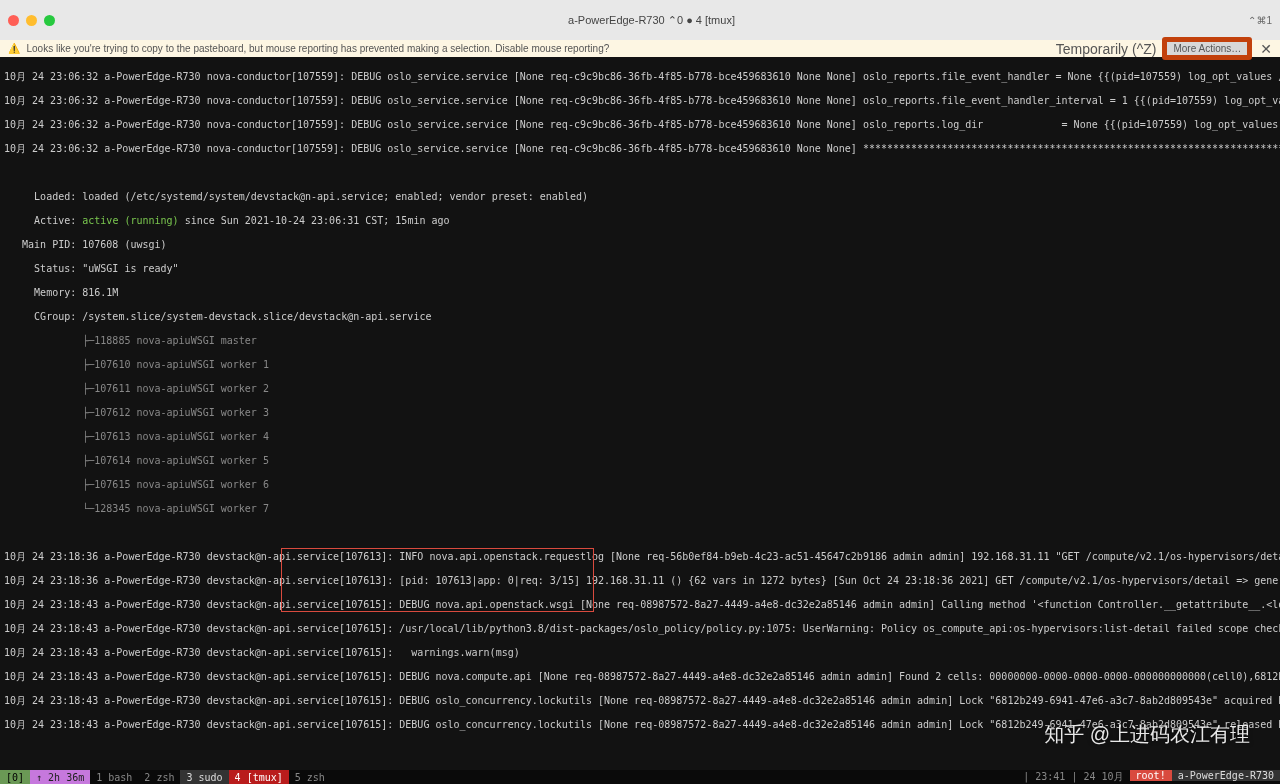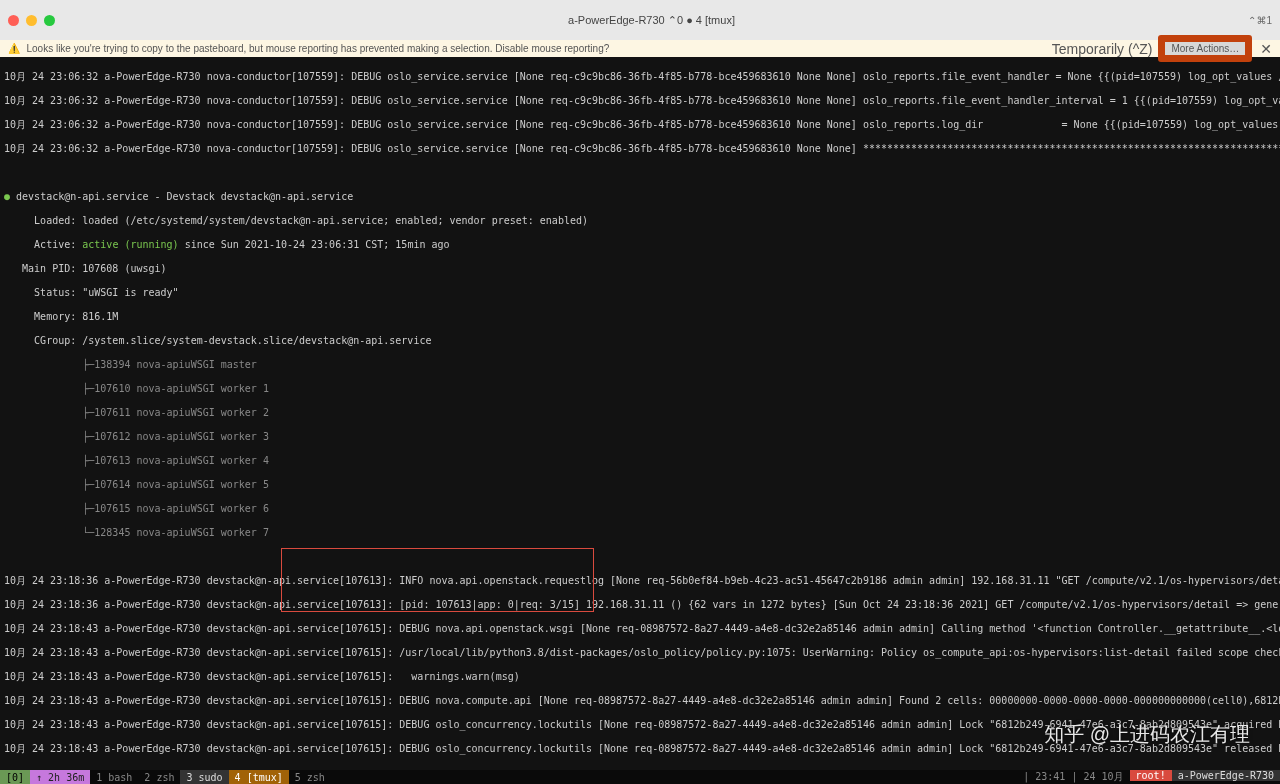--- a/index.html
+++ b/index.html
@@ -7,30 +7,30 @@
 .macos-bar { height:40px; background:#e8e8e8; display:flex; align-items:center; padding:14px 8px; font-family:-apple-system,sans-serif; font-size:11px; color:#333; }
 .traffic { display:flex; gap:7px; }
 .tl { width:11px; height:11px; border-radius:50%; }
 .red{background:#ff5f56;} .yellow{background:#ffbd2e;} .green{background:#27c93f;}
 .title-bar { flex:1; text-align:center; color:#444; }
 .right-bar { color:#666; font-size:10px; }
 .warn-bar { height:17px; background:#fdf6e3; display:flex; align-items:center; padding:0 8px; font-family:-apple-system,sans-serif; font-size:10px; color:#555; }
 .warn-bar .wicon{margin-right:6px;}
 .warn-bar .spacer{flex:1;}
 .warn-bar .act{font-size:14px;color:#555;margin-left:8px;}
-.warn-bar .btn{background:#d8d8d8;border:7px solid #c2410c;border-radius:3px;padding:1px 6px;margin-left:6px;text-align:center;}
+.warn-bar .btn{background:#d8d8d8;border:5px solid #c2410c;border-radius:3px;padding:1px 6px;margin-left:6px;text-align:center;}
 .term { padding:2px 4px; line-height:12px; white-space:pre; background:#121212; height:731px; overflow:hidden;}
 .g{color:#7ac74f;} .gr{color:#888;}
 .dot{color:#7ac74f;}
 .status-bar { position:absolute; bottom:0; left:0; right:0; height:14px; background:#0a0a0a; display:flex; align-items:center; font-size:10px; }
 .status-bar .seg{padding:0 6px;height:100%;display:flex;align-items:center;}
 .sb-green{background:#6a9955;color:#000;}
 .sb-pink{background:#c678dd;color:#222;}
 .sb-dark{color:#888;}
-.sb-blue{background:#a16207;color:#fff;}
+.sb-blue{background:#b91c1c;color:#fff;}
 .sb-right{margin-left:auto;display:flex;}
 .sb-red{background:#d94a3e;color:#fff;}
 .hl{position:absolute;border:1px solid #d94a3e;}
 .watermark{position:absolute;right:30px;bottom:36px;font-family:sans-serif;font-size:20px;color:#e8e8e8;text-shadow:0 0 4px rgba(0,0,0,.6);pointer-events:none;}
 </style>
 </head>
 <body>
 
 <div class="macos-bar">
   <div class="traffic">
@@ -50,28 +50,27 @@
   <span class="btn">More Actions…</span>
   <span class="act">✕</span>
 </div>
 
 <div class="term">
 <div>10月 24 23:06:32 a-PowerEdge-R730 nova-conductor[107559]: DEBUG oslo_service.service [None req-c9c9bc86-36fb-4f85-b778-bce459683610 None None] oslo_reports.file_event_handler = None {{(pid=107559) log_opt_values /usr/local/lib/python3.8/dist-packages</div>
 <div>10月 24 23:06:32 a-PowerEdge-R730 nova-conductor[107559]: DEBUG oslo_service.service [None req-c9c9bc86-36fb-4f85-b778-bce459683610 None None] oslo_reports.file_event_handler_interval = 1 {{(pid=107559) log_opt_values /usr/local/lib/python3.8/dist-p</div>
 <div>10月 24 23:06:32 a-PowerEdge-R730 nova-conductor[107559]: DEBUG oslo_service.service [None req-c9c9bc86-36fb-4f85-b778-bce459683610 None None] oslo_reports.log_dir             = None {{(pid=107559) log_opt_values /usr/local/lib/python3.8/dist-packages</div>
 <div>10月 24 23:06:32 a-PowerEdge-R730 nova-conductor[107559]: DEBUG oslo_service.service [None req-c9c9bc86-36fb-4f85-b778-bce459683610 None None] ******************************************************************************** {{(pid=107559) log_opt_va</div>
 <div>&nbsp;</div>
-<div><span class="dot">● </span><span>devstack@n-api.service - Devstack devstack@n-api.service</span></div>
 <div>     Loaded: loaded (/etc/systemd/system/devstack@n-api.service; enabled; vendor preset: enabled)</div>
 <div><span>     Active: </span><span class="g">active (running)</span><span> since Sun 2021-10-24 23:06:31 CST; 15min ago</span></div>
 <div>   Main PID: 107608 (uwsgi)</div>
 <div>     Status: "uWSGI is ready"</div>
 <div>     Memory: 816.1M</div>
 <div>     CGroup: /system.slice/system-devstack.slice/devstack@n-api.service</div>
-<div class="gr">             ├─138394 nova-apiuWSGI master</div>
+<div class="gr">             ├─118885 nova-apiuWSGI master</div>
 <div class="gr">             ├─107610 nova-apiuWSGI worker 1</div>
 <div class="gr">             ├─107611 nova-apiuWSGI worker 2</div>
 <div class="gr">             ├─107612 nova-apiuWSGI worker 3</div>
 <div class="gr">             ├─107613 nova-apiuWSGI worker 4</div>
 <div class="gr">             ├─107614 nova-apiuWSGI worker 5</div>
 <div class="gr">             ├─107615 nova-apiuWSGI worker 6</div>
 <div class="gr">             └─128345 nova-apiuWSGI worker 7</div>
 <div>&nbsp;</div>
 <div>10月 24 23:18:36 a-PowerEdge-R730 devstack@n-api.service[107613]: INFO nova.api.openstack.requestlog [None req-56b0ef84-b9eb-4c23-ac51-45647c2b9186 admin admin] 192.168.31.11 "GET /compute/v2.1/os-hypervisors/detail" status: 200 len: 19 microversion</div>
 <div>10月 24 23:18:36 a-PowerEdge-R730 devstack@n-api.service[107613]: [pid: 107613|app: 0|req: 3/15] 192.168.31.11 () {62 vars in 1272 bytes} [Sun Oct 24 23:18:36 2021] GET /compute/v2.1/os-hypervisors/detail =&gt; generated 19 bytes in 249 msecs (HTTP/1.1</div>

